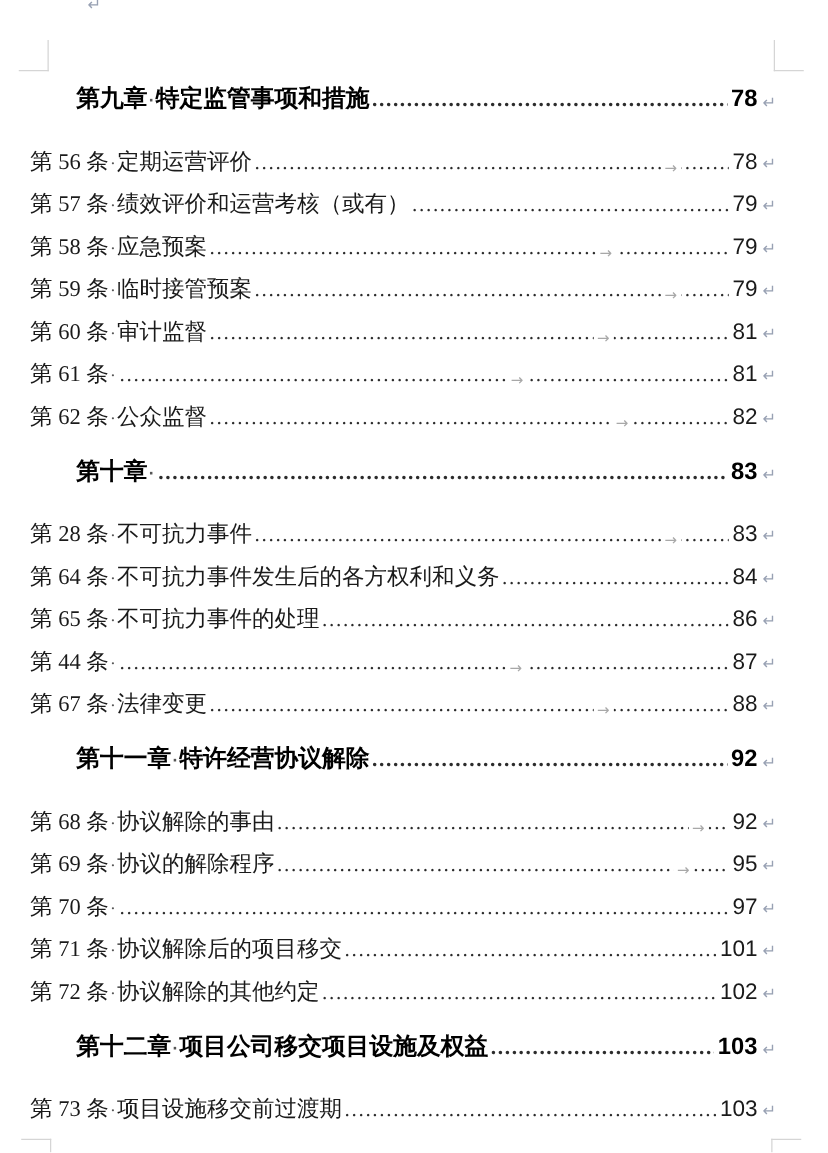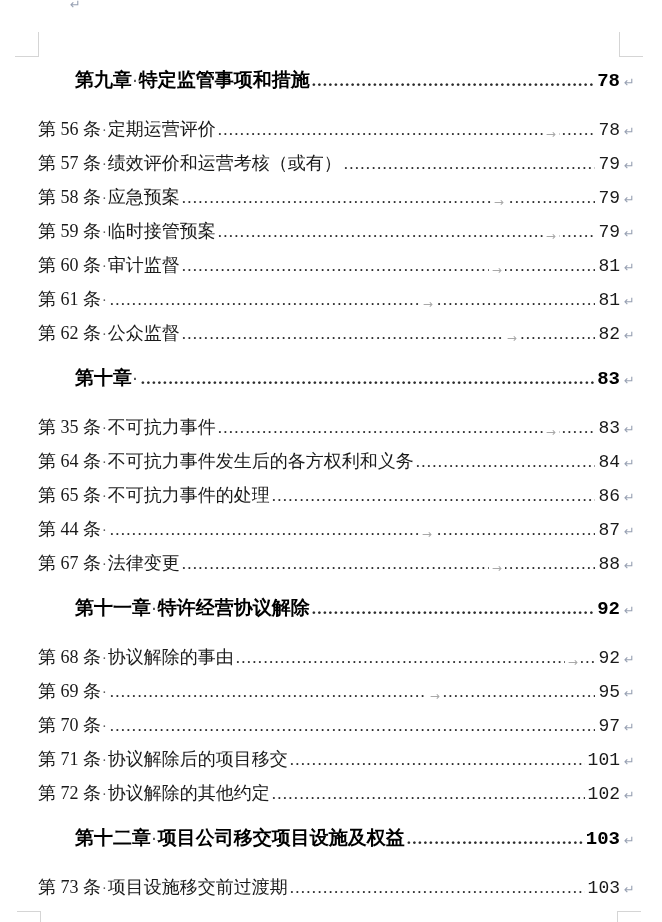--- a/index.html
+++ b/index.html
@@ -1,34 +1,34 @@
 <!DOCTYPE html>
 <html style="color: rgb(26, 26, 26);"><head>
 <meta charset="utf-8">
 <style>
   html,body{margin:0;padding:0;background:#ffffff;}
   .page{
     position:relative;width:662px;height:922px;background:#fff;overflow:hidden;
     font-family:"Liberation Serif","DejaVu Serif",serif;color:#1a1a1a;
   }
-  .toc{position:absolute;left:38px;top:52px;width:582px;}
+  .toc{position:absolute;left:24px;top:52px;width:582px;}
   .row{
     display:flex;align-items:baseline;height:34px;line-height:34px;
     position:relative;font-size:18px;white-space:nowrap;
   }
   .row .title,.row .label{white-space:nowrap;}
   .sep{color:#555;padding:0 1px;font-size:14px;}
   .leader{flex:1 1 auto;overflow:hidden;white-space:nowrap;position:relative;margin-left:2px;min-width:10px;}
   .dots{letter-spacing:1.3px;font-size:17px;color:#2b2b2b;font-family:"Liberation Serif","DejaVu Serif",serif;}
   .tabmark{
     position:absolute;bottom:7px;font-size:12px;line-height:1;
     color:#a8a8a8;background:#fff;padding:0 3px;font-weight:400;
     font-family:"DejaVu Sans",sans-serif;
   }
-  .pagenum{padding-left:3px;font-family:Liberation Mono, monospace;}
+  .pagenum{padding-left:3px;font-family:Liberation Sans, sans-serif;}
   .pmark{
     position:absolute;right:-15px;bottom:8px;font-size:13px;line-height:1;
     color:#98a1b3;font-weight:400;font-family:"DejaVu Sans",sans-serif;
   }
   .row.chapter{
     font-family:"Liberation Sans","DejaVu Sans",sans-serif;font-weight:700;
     font-size:19px;color:#000;margin:11px 0 15px 37px;
   }
   .row.article{font-weight:400;}
   .stray-pmark{
@@ -115,21 +115,21 @@
     <span class="pmark">↵</span>
   </div>
       <div class="row chapter">
     <span class="label">第十章</span>
     <span class="sep">·</span>
     <span class="leader"><span class="dots">................................................................................................................................................................</span></span>
     <span class="pagenum">83</span>
     <span class="pmark">↵</span>
   </div>
       <div class="row article">
-    <span class="label">第 35 条</span>
+    <span class="label">第 28 条</span>
     <span class="sep">·</span>
     <span class="title">不可抗力事件</span>
     <span class="leader"><span class="dots">................................................................................................................................................................</span><span class="tabmark" style="left: 325px;">→</span></span>
     <span class="pagenum">83</span>
     <span class="pmark">↵</span>
   </div>
       <div class="row article">
     <span class="label">第 64 条</span>
     <span class="sep">·</span>
     <span class="title">不可抗力事件发生后的各方权利和义务</span>
@@ -172,20 +172,21 @@
     <span class="label">第 68 条</span>
     <span class="sep">·</span>
     <span class="title">协议解除的事由</span>
     <span class="leader"><span class="dots">................................................................................................................................................................</span><span class="tabmark" style="left: 329px;">→</span></span>
     <span class="pagenum">92</span>
     <span class="pmark">↵</span>
   </div>
       <div class="row article">
     <span class="label">第 69 条</span>
     <span class="sep">·</span>
+    <span class="title">协议的解除程序</span>
     <span class="leader"><span class="dots">................................................................................................................................................................</span><span class="tabmark" style="left: 317px;">→</span></span>
     <span class="pagenum">95</span>
     <span class="pmark">↵</span>
   </div>
       <div class="row article">
     <span class="label">第 70 条</span>
     <span class="sep">·</span>
     <span class="leader"><span class="dots">................................................................................................................................................................</span></span>
     <span class="pagenum">97</span>
     <span class="pmark">↵</span>

